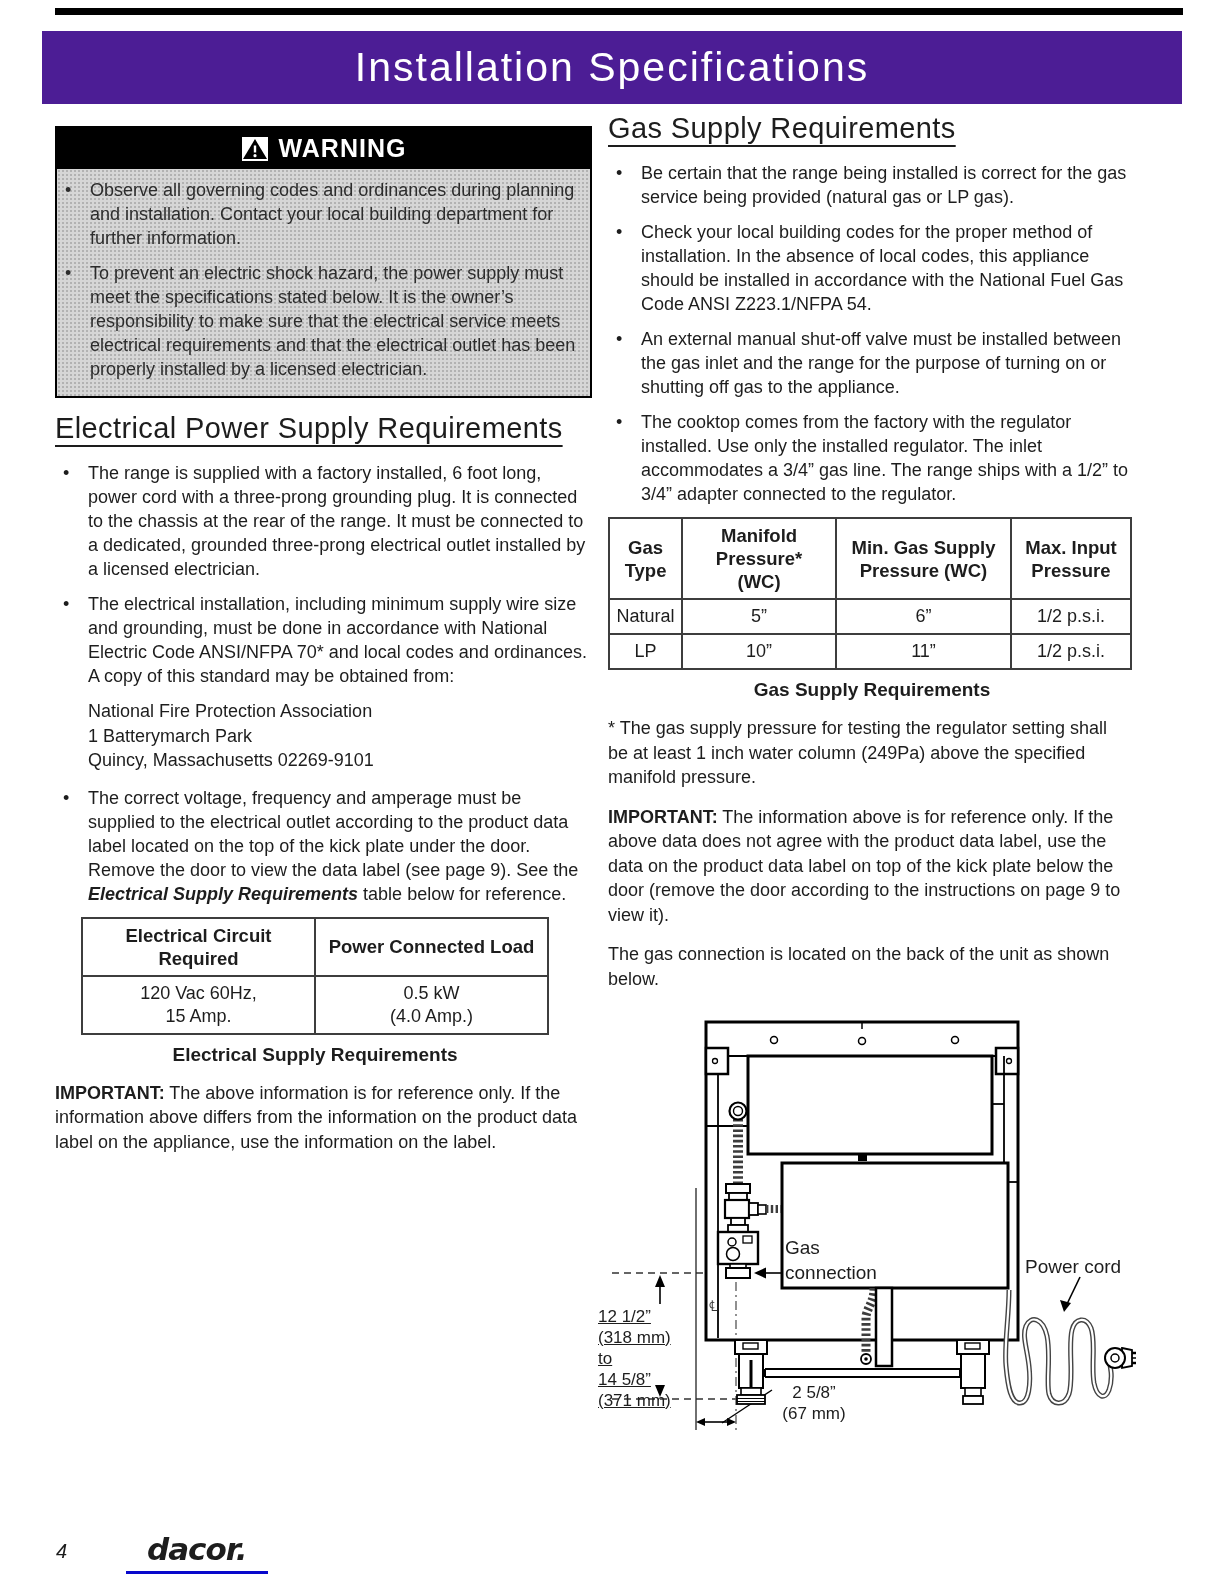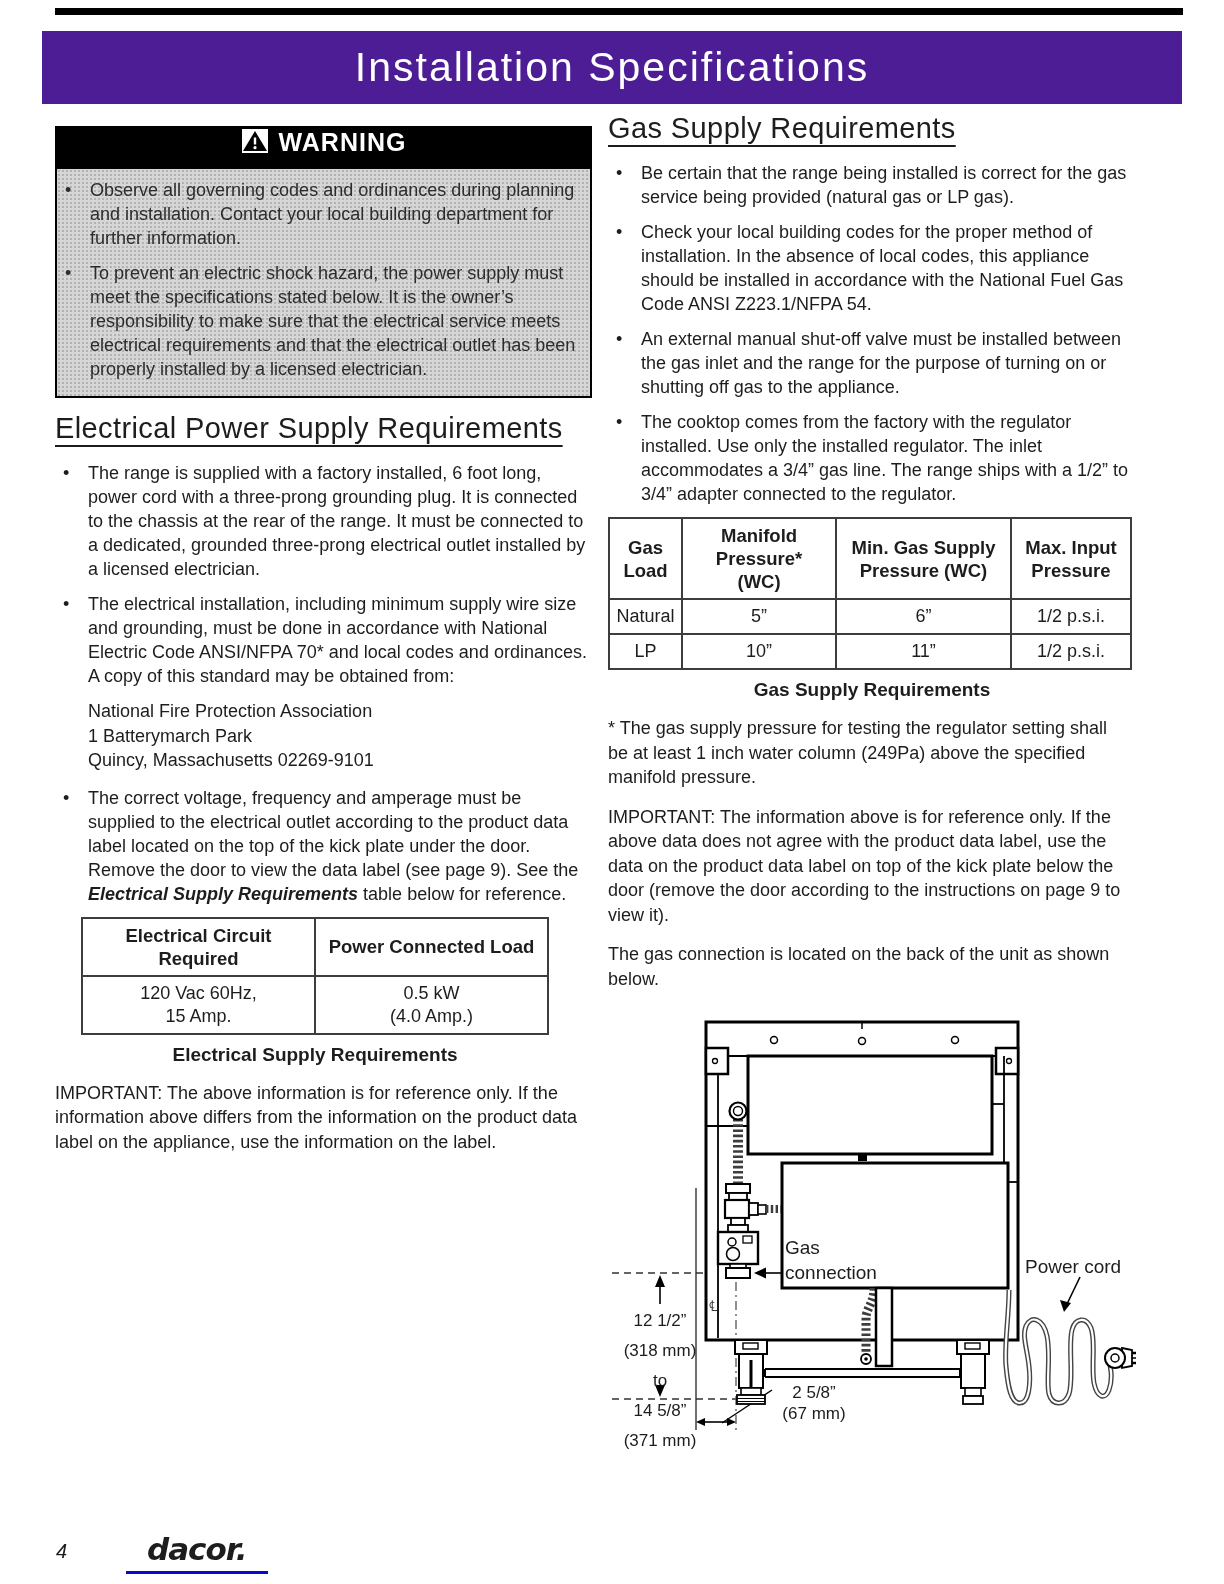--- a/index.html
+++ b/index.html
@@ -14,21 +14,21 @@
     position:absolute; left:42px; top:31px; width:1140px; height:73px; background:#4c1d95;
     color:#fff; display:flex; align-items:center; justify-content:center;
     font-size:41px; font-weight:400; letter-spacing:2px;
   }
   .col-left  { position:absolute; left:55px;  top:126px; width:537px; }
   .col-right { position:absolute; left:608px; top:112px; width:528px; }
 
   
   .warning-box { border:2px solid #000; margin-bottom:14px; }
   .warning-header {
-    background:#000; color:#fff; height:41px; display:flex; justify-content:center;
+    background:#000; color:#fff; height:41px; display:flex; align-items:center; justify-content:center;
     gap:10px; font-weight:bold; font-size:25px; letter-spacing:1px;
   }
   .warning-body {
     background-color:#d6d6d6;
     background-image:radial-gradient(#b2b2b2 1px, rgba(0,0,0,0) 1px);
     background-size:4px 4px;
     padding:9px 4px 13px 0; color:#2c2c2c;
   }
   .warning-body li { margin-bottom:7px; }
   .warning-body li:last-child { margin-bottom:2px; }
@@ -41,42 +41,42 @@
   ul.bullets li::before { content:"•"; position:absolute; left:8px; top:0; }
 
   h2.section-heading {
     font-size:29px; font-weight:400; letter-spacing:0.4px; margin:0 0 16px 0;
     text-decoration:underline; text-decoration-thickness:2px; text-underline-offset:7px;
     white-space:nowrap;
   }
   .pre { white-space:pre-line; }
   .address { margin:2px 0 13px 33px; font-size:18px; line-height:24.5px; }
   .paragraph { font-size:18px; line-height:24.5px; margin:0 8px 15px 0; }
-  .imp-label { font-weight:normal; }
+  .imp-label { font-weight:bold; }
   .bi { font-weight:bold; font-style:italic; }
 
   table.data-table { border-collapse:collapse; }
   table.data-table th, table.data-table td {
     border:2px solid #3d3d3d; text-align:center; vertical-align:middle;
     font-size:18px; line-height:23px; padding:5px 6px; white-space:pre-line;
   }
   table.data-table th { font-weight:bold; font-size:18.5px; }
   .elec-table { width:468px; margin-left:26px; }
   .elec-table th, .elec-table td { width:50%; }
   .gas-table { width:524px; }
   .table-caption { text-align:center; font-weight:bold; font-size:19px; margin:9px 0 15px 0; }
   .elec-caption { width:468px; margin-left:26px; }
 
   
   .diagram { position:relative; height:448px; margin-top:8px; }
   .diag-svg { position:absolute; left:0; top:0; }
   .diag-label { position:absolute; font-size:19px; line-height:25px; color:#1d1d1d; }
   .lbl-gas-connection { left:177px; top:229px; }
   .lbl-power-cord { left:417px; top:248px; white-space:nowrap; }
-  .lbl-vdim { left:-10px; top:300px; width:124px; text-align:center; font-size:17px; line-height:30px; }
+  .lbl-vdim { left:-10px; top:300px; width:124px; font-size:17px; line-height:21px;text-decoration:underline; }
   .lbl-hdim { left:148px; top:376px; width:116px; text-align:center; font-size:17px; line-height:21px; }
 
   
   .page-number { position:absolute; left:56px; top:1540px; font-size:20px; font-style:italic; }
   .brand-logo {
     position:absolute; left:147px; top:1531px; font-size:31px; font-weight:bold; font-style:italic;
     letter-spacing:-1px; font-family:"DejaVu Sans", sans-serif;
   }
   .footer-rule { position:absolute; left:126px; top:1571px; width:142px; height:3px; background:#0808cc; }
 </style>
@@ -150,21 +150,21 @@
   <ul class="bullets">
     <li>Be certain that the range being installed is correct for the gas service being provided (natural gas or LP gas).</li>
     <li>Check your local building codes for the proper method of installation. In the absence of local codes, this appliance should be installed in accordance with the National Fuel Gas Code ANSI Z223.1/NFPA 54.</li>
     <li>An external manual shut-off valve must be installed between the gas inlet and the range for the purpose of turning on or shutting off gas to the appliance.</li>
     <li>The cooktop comes from the factory with the regulator installed. Use only the installed regulator. The inlet accommodates a 3/4” gas line. The range ships with a 1/2” to 3/4” adapter connected to the regulator.</li>
   </ul>
 
   <table class="data-table gas-table">
     <tbody>
         <tr>
-      <th style="width:14%">Gas Load</th>
+      <th style="width:14%">Gas Type</th>
       <th style="width:29.5%">Manifold Pressure*
 (WC)</th>
       <th style="width:33.5%">Min. Gas Supply Pressure (WC)</th>
       <th style="width:23%">Max. Input Pressure</th>
     </tr>
     <tr>
       <td>Natural</td>
       <td>5”</td>
       <td>6”</td>
       <td>1/2 p.s.i.</td>

